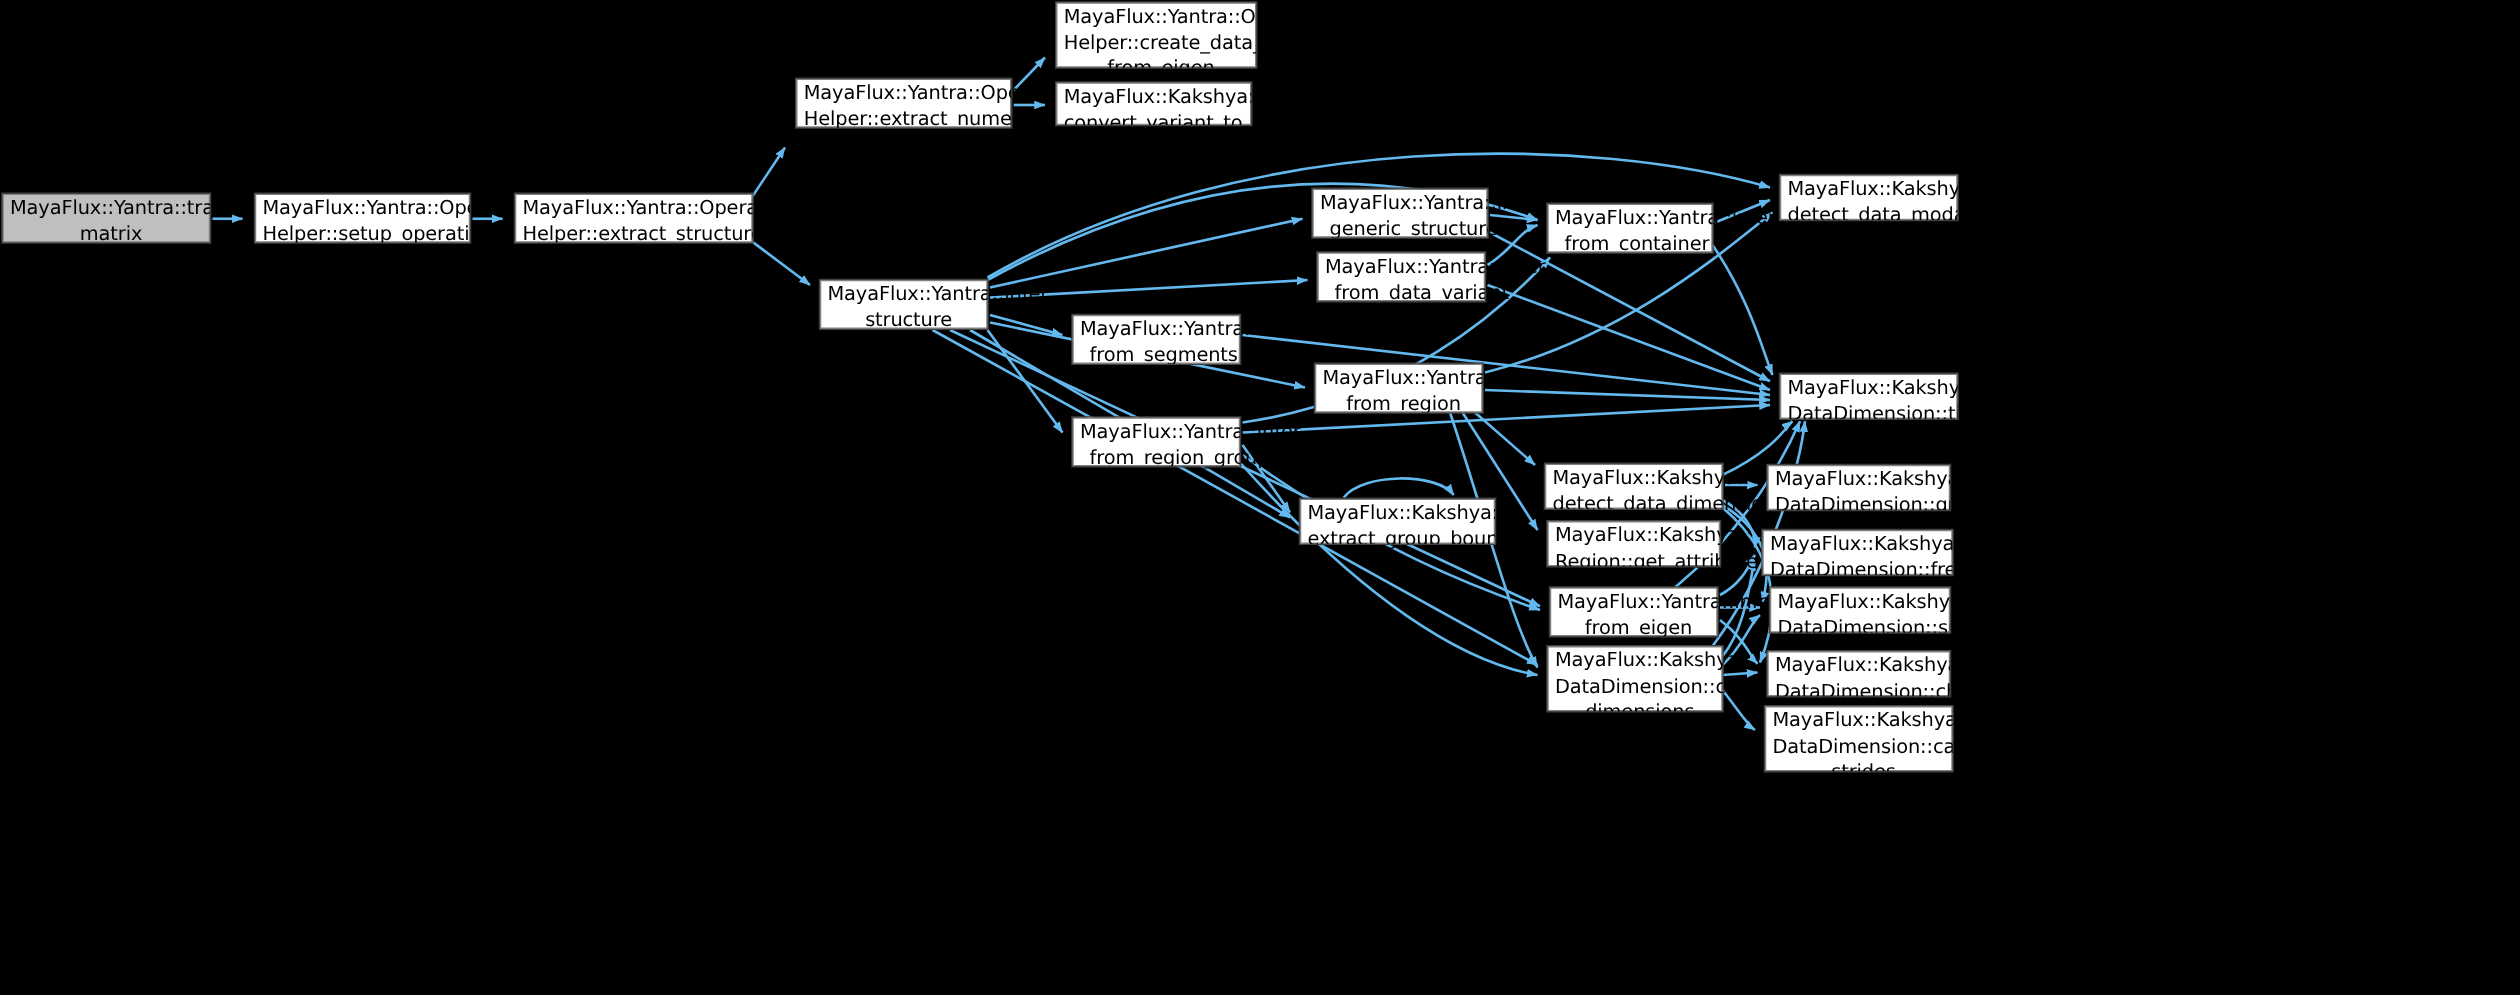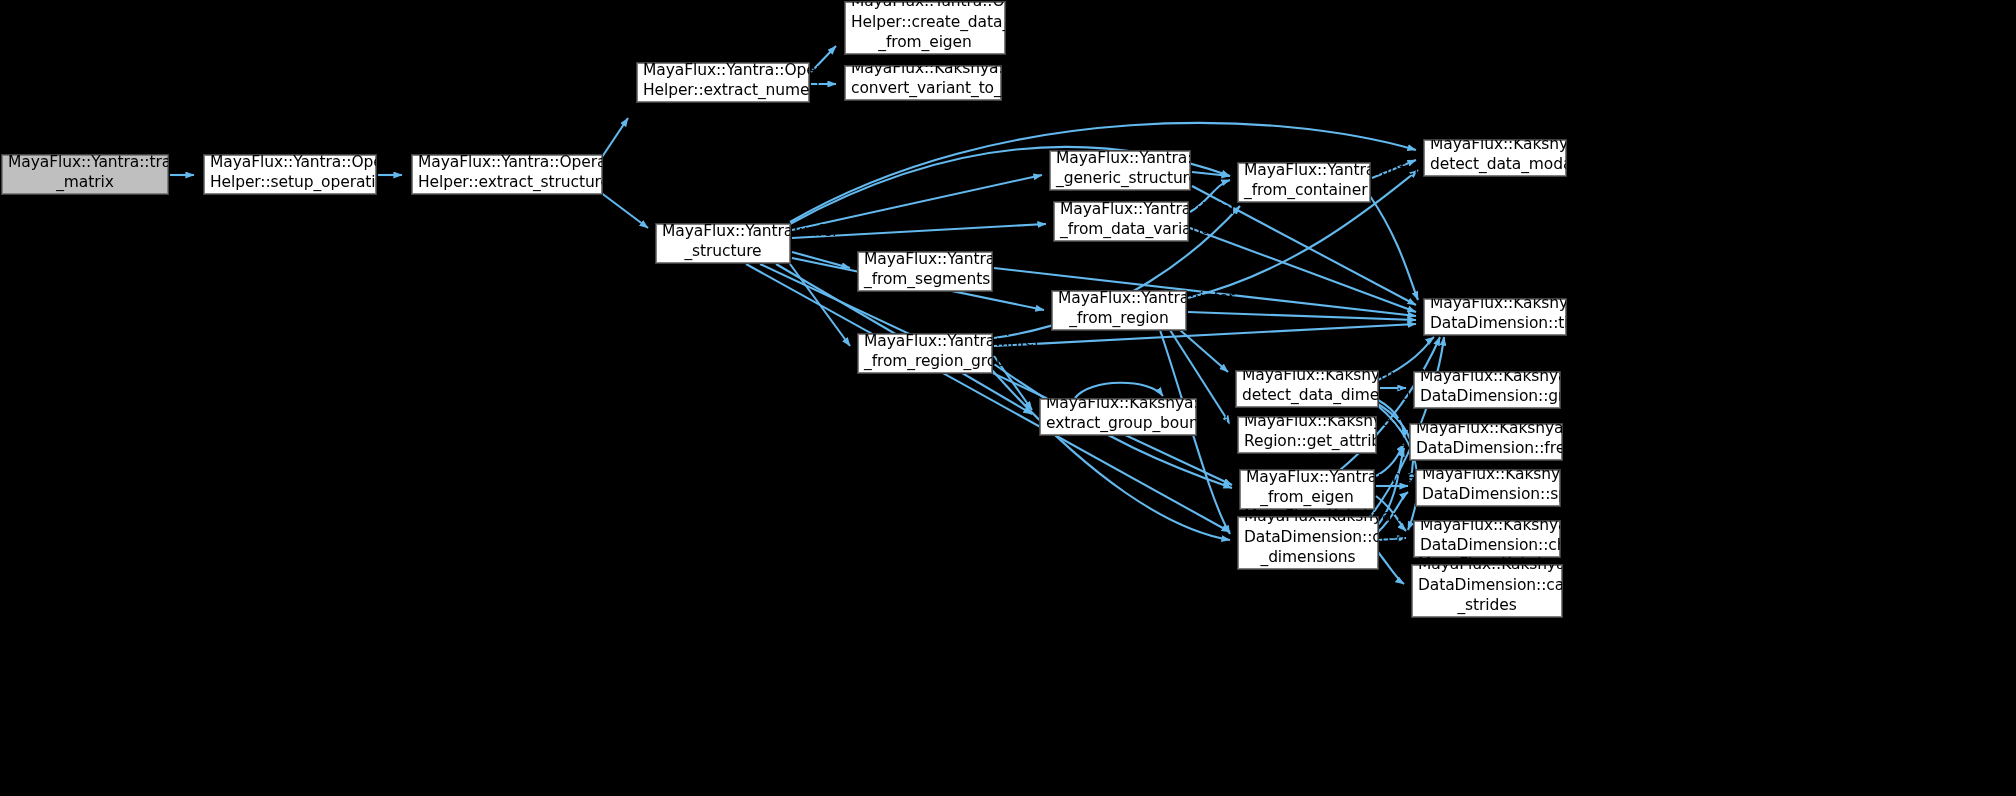--- a/index.html
+++ b/index.html
@@ -24,21 +24,21 @@
     height: 796px;
     pointer-events: none;
   }
   .node {
     position: absolute;
     box-sizing: border-box;
     background: #ffffff;
     border: 1px solid #808080;
     outline: 1px solid #404040;
     display: flex;
-    align-items: flex-end;
+    align-items: flex-start;
     justify-content: center;
     text-align: center;
     color: #000000;
     font-size: 15.5px;
     line-height: 1.33;
     letter-spacing: -0.1px;
     white-space: pre-line;
     padding: 0 5px;
     z-index: 5;
   }

